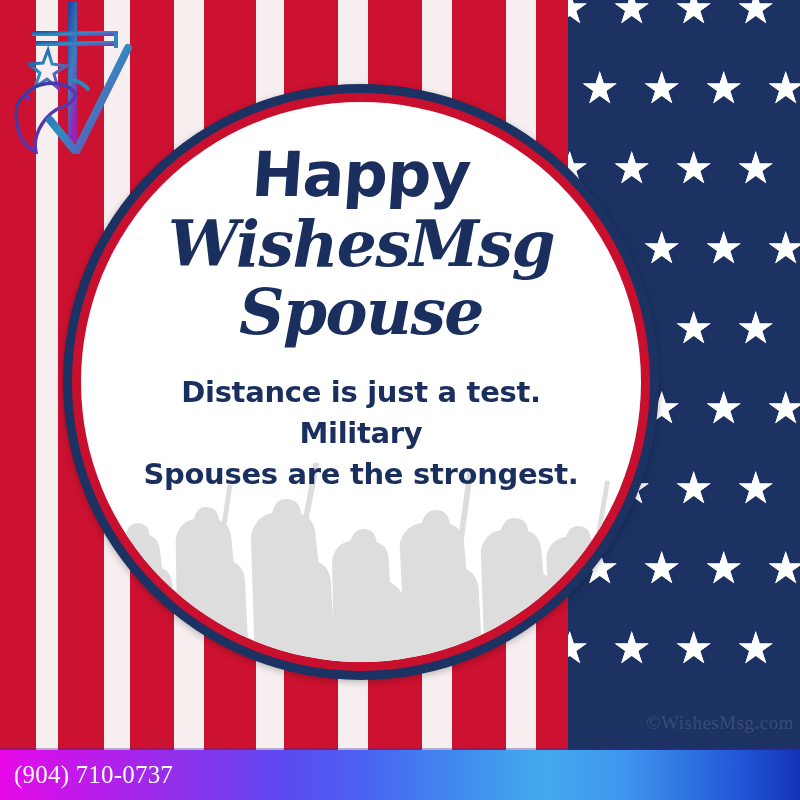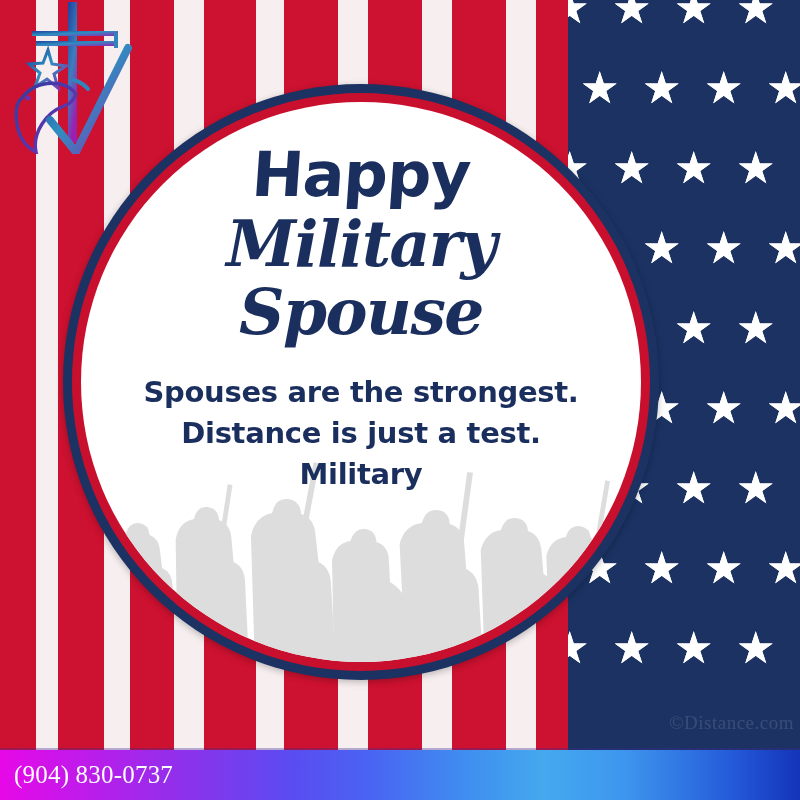--- a/index.html
+++ b/index.html
@@ -277,21 +277,21 @@
           <div class="star" style="left: 168px; top: 466px;">★</div>
           <div class="star" style="left: 12px; top: 546px;">★</div>
           <div class="star" style="left: 74px; top: 546px;">★</div>
           <div class="star" style="left: 136px; top: 546px;">★</div>
           <div class="star" style="left: 198px; top: 546px;">★</div>
           <div class="star" style="left: -18px; top: 626px;">★</div>
           <div class="star" style="left: 44px; top: 626px;">★</div>
           <div class="star" style="left: 106px; top: 626px;">★</div>
           <div class="star" style="left: 168px; top: 626px;">★</div>
         </div>
-      <div class="watermark">©Distance.com</div>
+      <div class="watermark">©WishesMsg.com</div>
     </div>
   </div>
 
   <div class="medallion-outer">
     <div class="medallion-red">
       <div class="medallion-inner">
 
         <svg class="soldiers" viewBox="0 0 580 230" preserveAspectRatio="none">
           <g fill="#dcdcdc">
 
@@ -317,24 +317,24 @@
                      l2 22 q13 6 13 24 l4 74 z"></path>
 
             <path d="M486 230 L482 124 q4-17 20-19 q4-12 14-11 q11 1 12 12 q13 4 14 20
                      l2 21 q12 6 12 23 l4 70 z"></path>
             <rect x="536" y="48" width="5" height="80" transform="rotate(10 538 88)"></rect>
           </g>
         </svg>
 
         <div class="headline-block">
           <div class="line-happy">Happy</div>
-          <div class="line-military">Military Spouse</div>
+          <div class="line-military">WishesMsg Spouse</div>
           <div class="subtext">
+            <div>Distance is just a test. Military</div>
             <div>Spouses are the strongest.</div>
-            <div>Distance is just a test. Military</div>
           </div>
         </div>
 
       </div>
     </div>
   </div>
 
   <svg class="logo" viewBox="0 0 132 152">
     <defs>
       <linearGradient id="lg1" x1="0" y1="0" x2="1" y2="1">
@@ -364,16 +364,16 @@
     <path d="M8 96 q14-18 38-14 q10 2 16 10 q-3 9 -12 12 q-14 5 -22 18 q-9 14 -6 28
              q-16-8 -19-28 q-3-20 5-26 Z" fill="none" stroke="url(#lg3)" stroke-width="3.4"></path>
     <circle cx="14" cy="96" r="2.6" fill="#6b2fb0"></circle>
 
     <path d="M36 118 L62 150 L114 46" fill="none" stroke="url(#lg1)" stroke-width="8" stroke-linecap="round" stroke-linejoin="round"></path>
     <path d="M60 78 q9 3 14 9" fill="none" stroke="#2f86bd" stroke-width="4" stroke-linecap="round"></path>
   </svg>
 
   <div class="footer-edge"></div>
   <div class="footer">
-    <div class="footer-item footer-phone">(904) 830-0737</div>
+    <div class="footer-item footer-phone">(904) 710-0737</div>
   </div>
 
 </div>
 
 </body></html>

